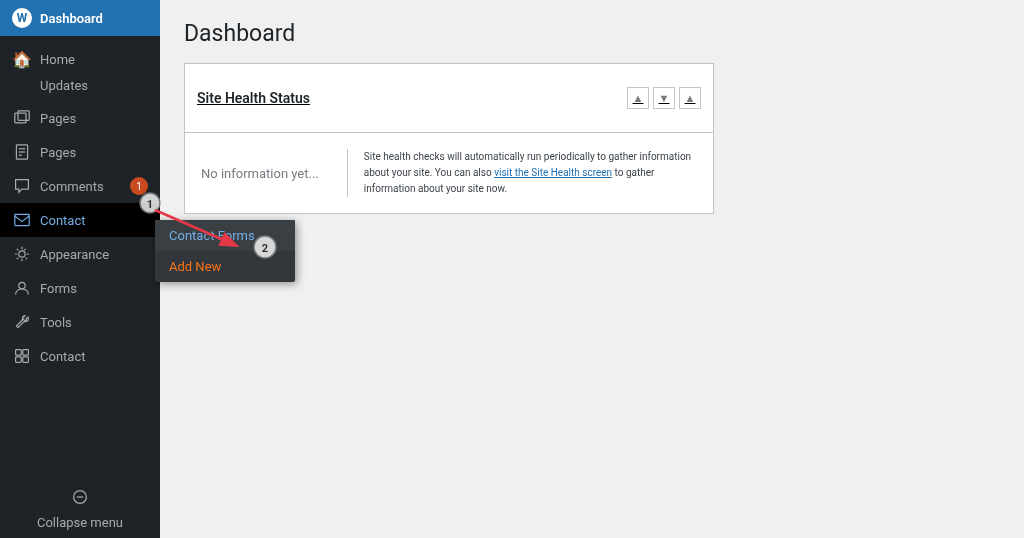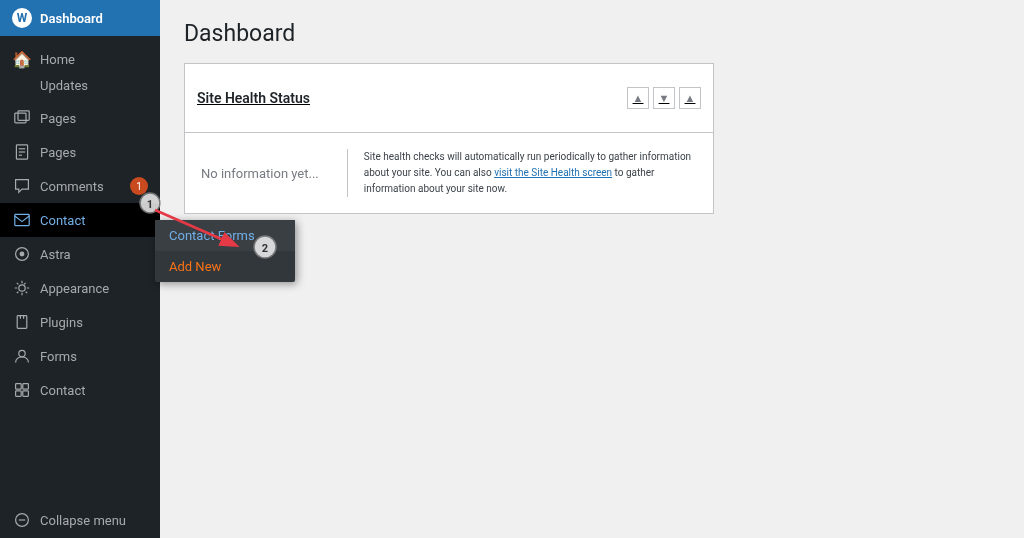--- a/index.html
+++ b/index.html
@@ -86,20 +86,21 @@
     }
 
     .collapse-menu {
       margin-top: auto;
       padding: 8px 12px;
       display: flex;
       align-items: center;
       gap: 8px;
       color: #a7aaad;
       cursor: pointer;
+      flex-direction: column;
     }
 
     
     .submenu {
       position: absolute;
       left: 155px;
       top: 220px;
       background: #32373c;
       border-radius: 2px;
       min-width: 140px;
@@ -278,61 +279,50 @@
     <div class="sidebar-item contact-active">
       <span class="sidebar-icon">
         <svg width="16" height="16" viewBox="0 0 20 20" fill="none" stroke="#72aee6" stroke-width="1.5">
             <rect x="1" y="3" width="18" height="14" rx="1"></rect>
             <path d="M1 5l9 7 9-7"></path>
           </svg>
       </span>
       <span style="color:#72aee6">Contact</span>
     </div>
 
-    <div class="sidebar-item">
-      <span class="sidebar-icon">
-        <svg width="16" height="16" viewBox="0 0 20 20" fill="#a7aaad">
-            <circle cx="10" cy="10" r="8" stroke="#a7aaad" stroke-width="1.5" fill="none"></circle>
-            <circle cx="10" cy="10" r="3" fill="#a7aaad"></circle>
-          </svg>
-      </span>
-      <span>Astra</span>
-    </div>
 
     <div class="sidebar-item">
       <span class="sidebar-icon">
         <svg width="16" height="16" viewBox="0 0 20 20" fill="none" stroke="#a7aaad" stroke-width="1.5">
             <circle cx="10" cy="10" r="4"></circle>
             <path d="M10 1v3M10 16v3M1 10h3M16 10h3M3.5 3.5l2 2M14.5 14.5l2 2M14.5 3.5l-2 2M5.5 14.5l-2 2"></path>
           </svg>
       </span>
       <span>Appearance</span>
     </div>
 
-    <div class="sidebar-item">
-      <span class="sidebar-icon">
-        <svg width="16" height="16" viewBox="0 0 20 20" fill="none" stroke="#a7aaad" stroke-width="1.5">
-            <rect x="4" y="2" width="12" height="16" rx="1"></rect>
-            <line x1="8" y1="2" x2="8" y2="6"></line>
-            <line x1="12" y1="2" x2="12" y2="6"></line>
-          </svg>
-      </span>
-      <span>Plugins</span>
-    </div>
 
     <div class="sidebar-item">
       <span class="sidebar-icon">
         <svg width="16" height="16" viewBox="0 0 20 20" fill="none" stroke="#a7aaad" stroke-width="1.5">
             <circle cx="10" cy="7" r="4"></circle>
             <path d="M2 18c0-4 3.6-7 8-7s8 3 8 7"></path>
           </svg>
       </span>
       <span>Forms</span>
     </div>
 
+    <div class="sidebar-item">
+      <span class="sidebar-icon">
+        <svg width="16" height="16" viewBox="0 0 20 20" fill="none" stroke="#a7aaad" stroke-width="1.5">
+            <path d="M14.5 2c-2.2 0-4 1.8-4 4 0 .4.1.8.2 1.2L3 15l2 2 7.8-7.7c.4.1.8.2 1.2.2 2.2 0 4-1.8 4-4 0-.6-.1-1.1-.4-1.6L15 6c.3.3.5.7.5 1s-.2.8-.5 1-.7.5-1 .5-.8-.2-1-.5L11.4 6.4c-.3-.2-.5-.6-.5-1s.2-.8.5-1l1.5-1.5c-.5-.3-1-.4-1.4-.4z"></path>
+          </svg>
+      </span>
+      <span>Tools</span>
+    </div>
 
     <div class="sidebar-item">
       <span class="sidebar-icon">
         <svg width="16" height="16" viewBox="0 0 20 20" fill="none" stroke="#a7aaad" stroke-width="1.5">
             <rect x="2" y="2" width="7" height="7" rx="1"></rect>
             <rect x="11" y="2" width="7" height="7" rx="1"></rect>
             <rect x="2" y="11" width="7" height="7" rx="1"></rect>
             <rect x="11" y="11" width="7" height="7" rx="1"></rect>
           </svg>
       </span>

